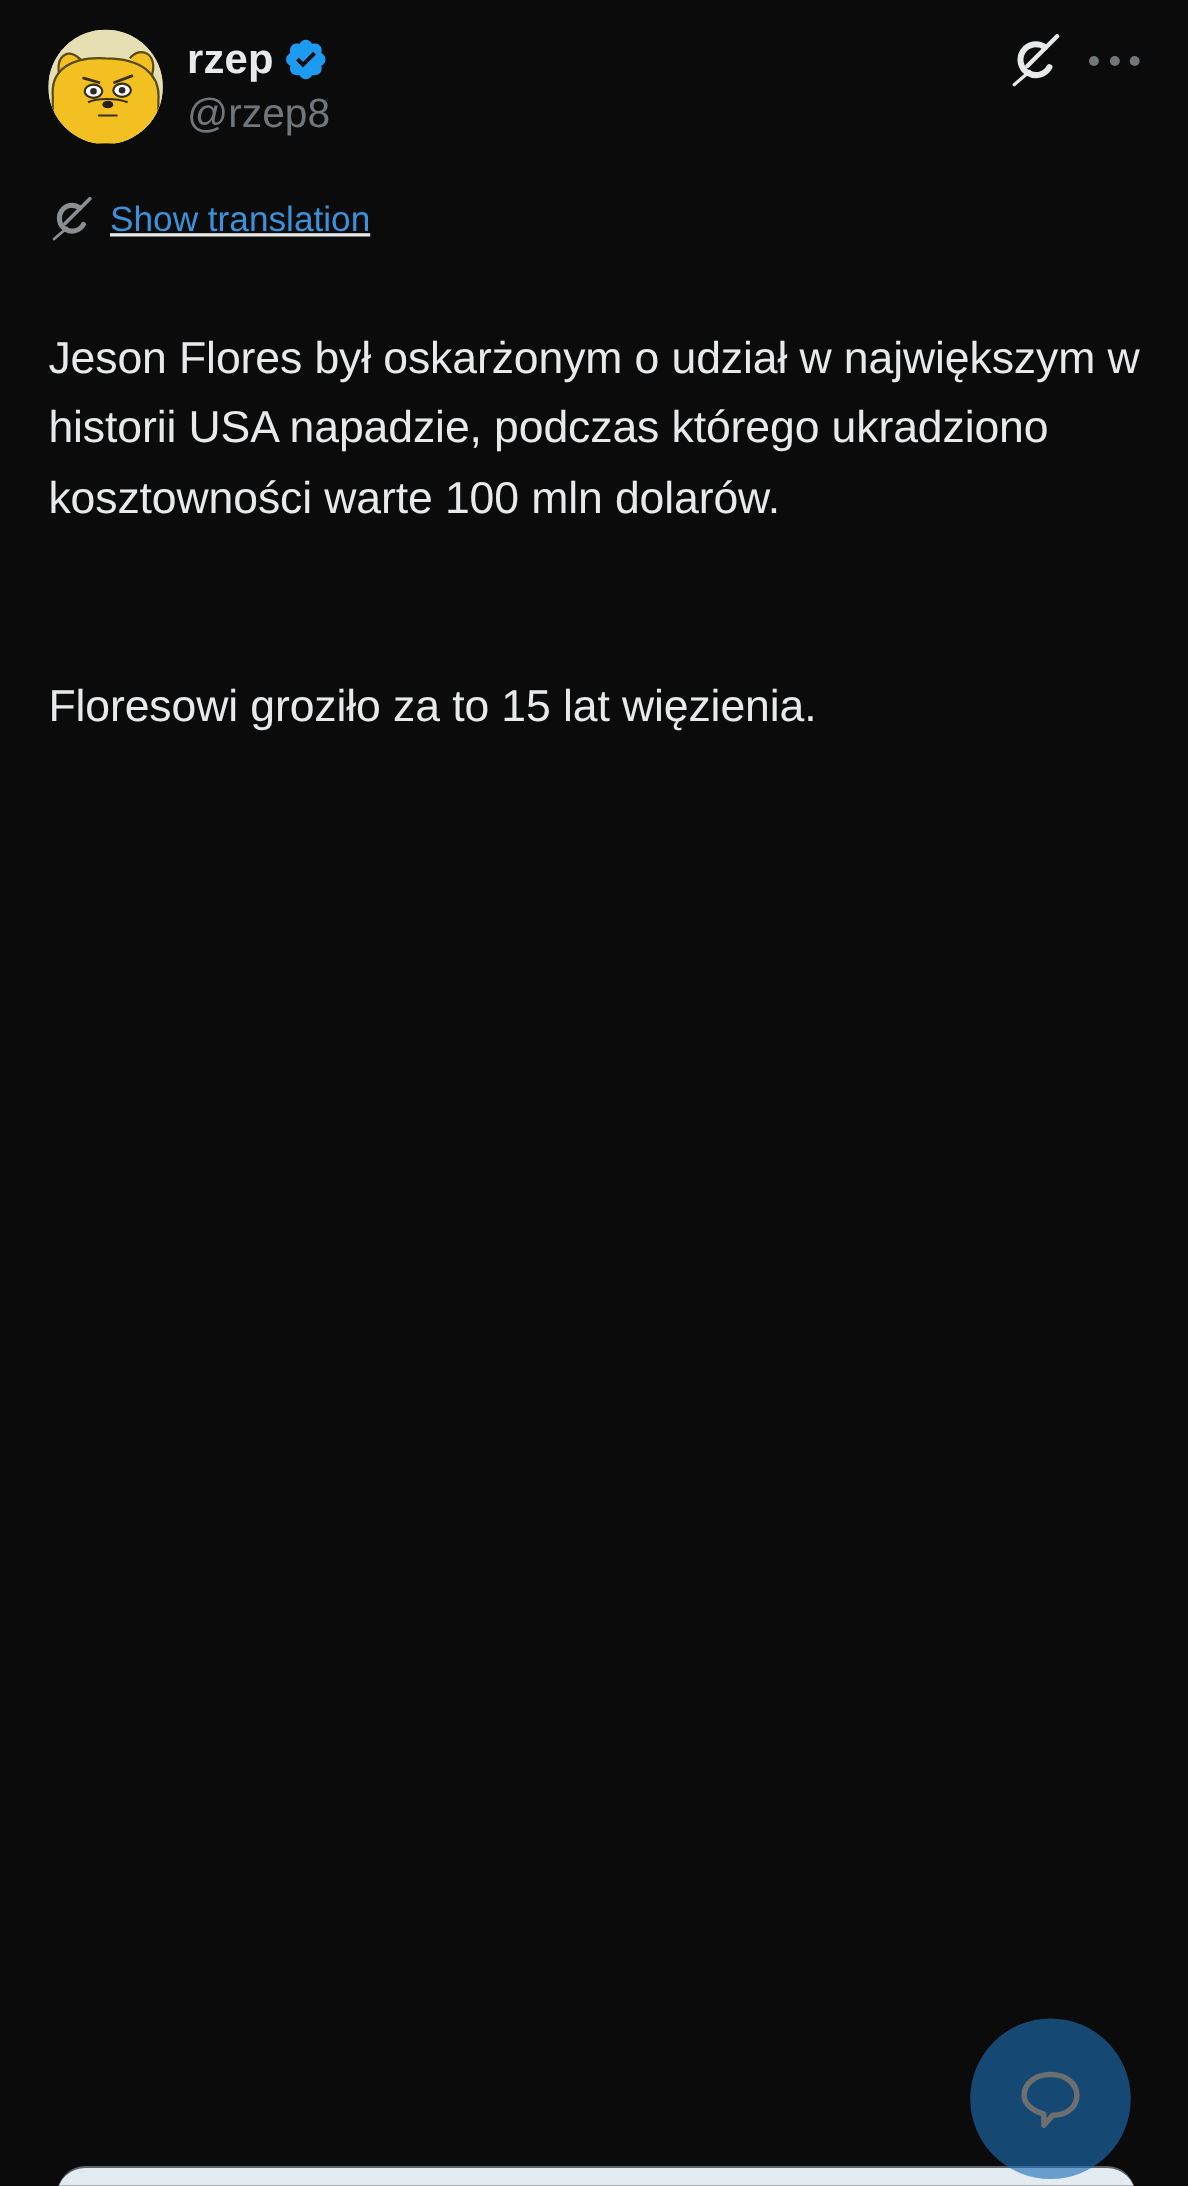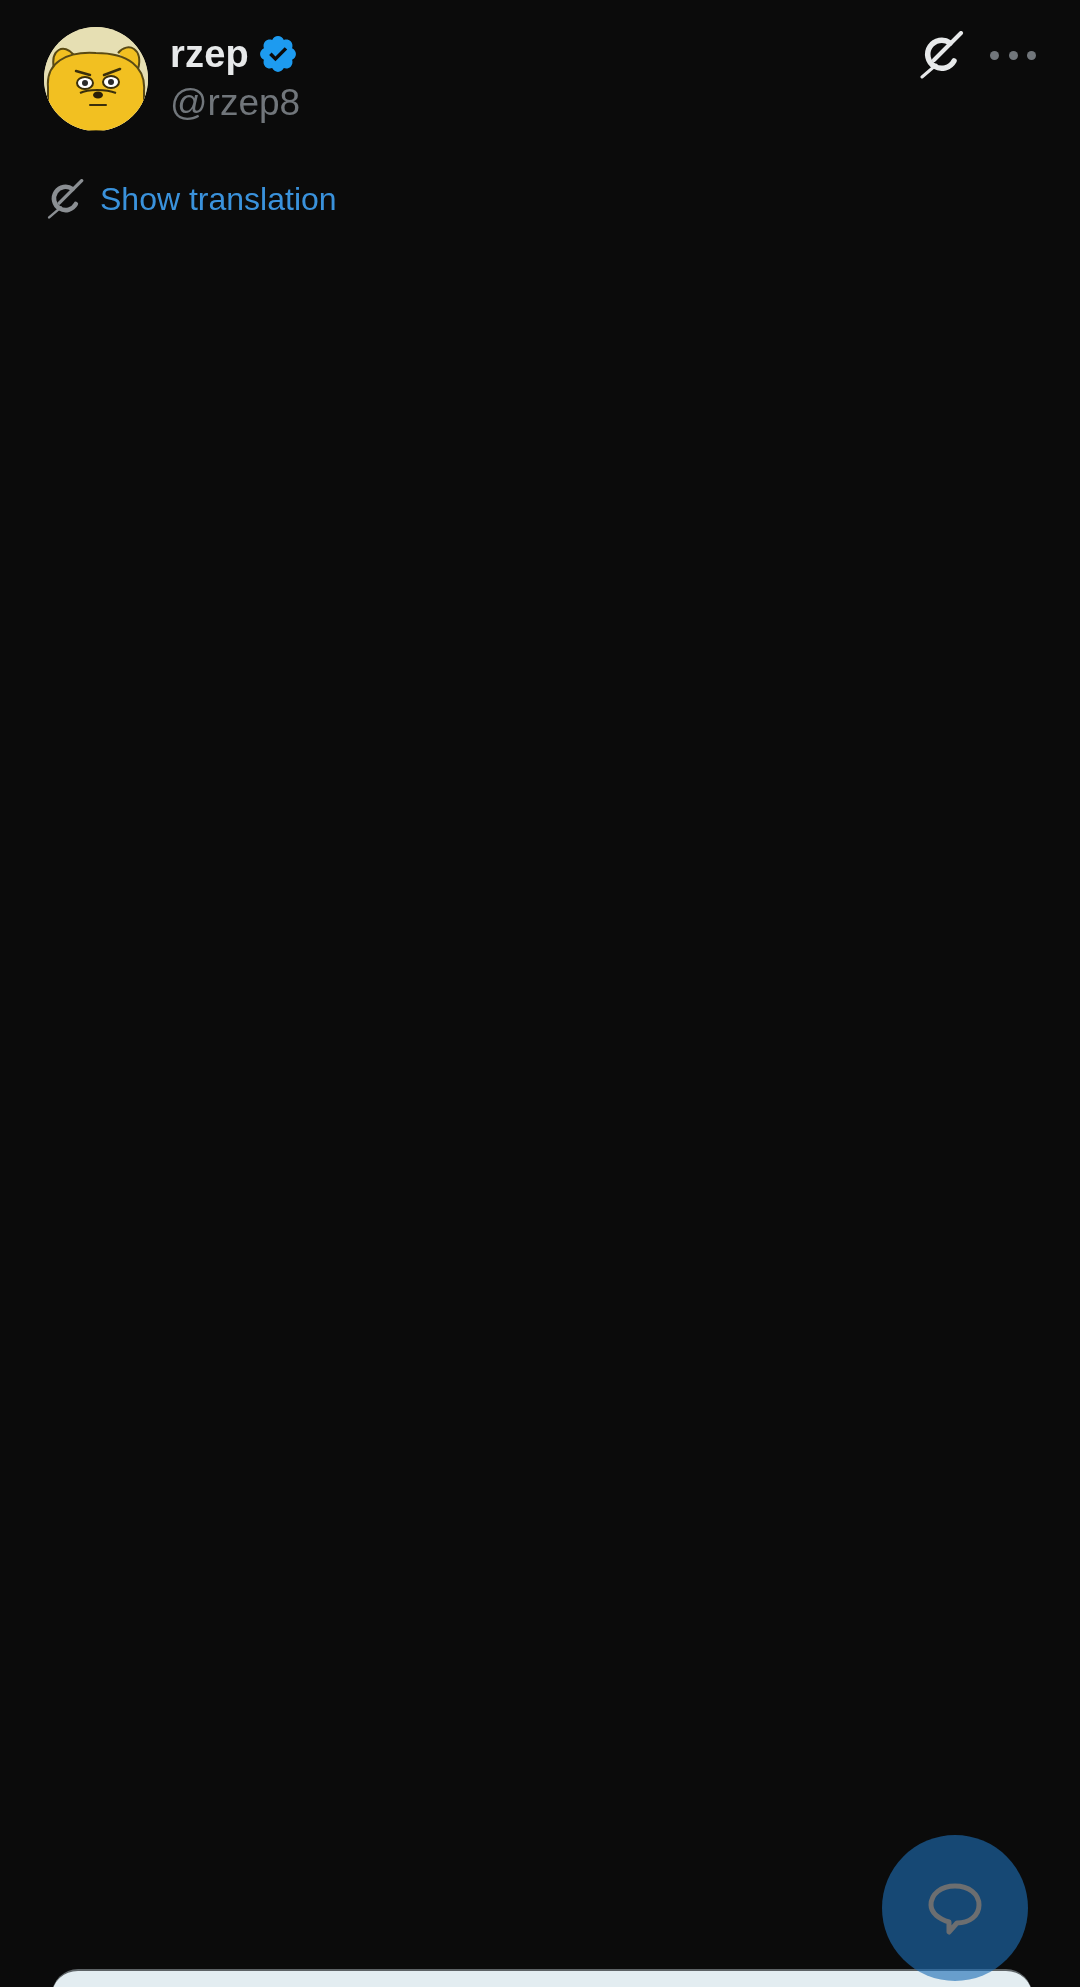--- a/index.html
+++ b/index.html
@@ -84,20 +84,21 @@
     background: #71767b;
     display: block;
   }
   .translate-row {
     position: absolute;
     left: 44px;
     top: 178px;
     display: flex;
     align-items: center;
     height: 42px;
+    text-decoration: underline;
   }
   .translate-icon {
     width: 42px;
     height: 40px;
     display: flex;
     align-items: center;
     justify-content: center;
   }
   .translate-link {
     margin-left: 14px;
@@ -204,20 +205,22 @@
     <svg width="42" height="40" viewBox="0 0 50 48">
       <path d="M34 12 A14 14 0 1 0 38 30" fill="none" stroke="#8b8f93" stroke-width="5.5" stroke-linecap="round"></path>
       <path d="M45 2 L18 29" stroke="#8b8f93" stroke-width="4" stroke-linecap="round"></path>
       <path d="M20 34 L6 46" stroke="#8b8f93" stroke-width="3" stroke-linecap="round"></path>
     </svg>
   </span>
   <span class="translate-link">Show translation</span>
 </div>
 
 <div class="post-body">
+  <p>Jeson Flores był oskarżonym o udział w największym w historii USA napadzie, podczas którego ukradziono kosztowności warte 100 mln dolarów.</p>
+  <p>Floresowi groziło za to 15 lat więzienia.</p>
   
 </div>
 
 <div class="media-card"></div>
 
 <div class="fab">
   <svg width="64" height="64" viewBox="0 0 64 64">
     <path d="M32 10 C46 10 56 18 56 29 C56 40 46 47 34 47 L26 56 L26 46 C16 43 8 37 8 29 C8 18 18 10 32 10 Z" fill="none" stroke="#6c6e70" stroke-width="5" stroke-linejoin="round"></path>
   </svg>
 </div>

